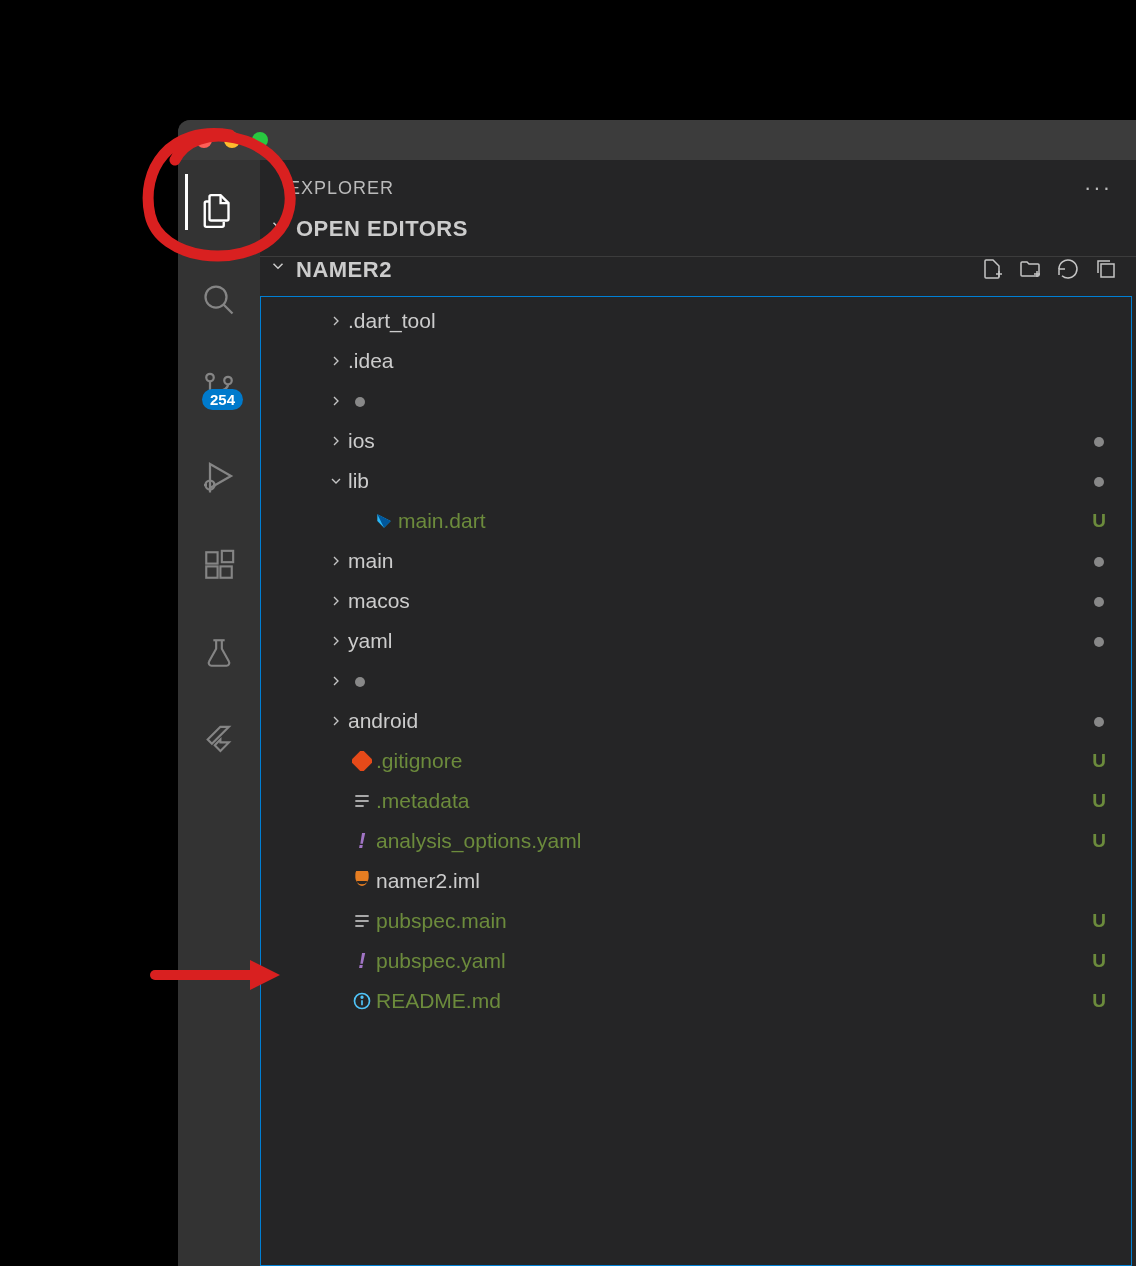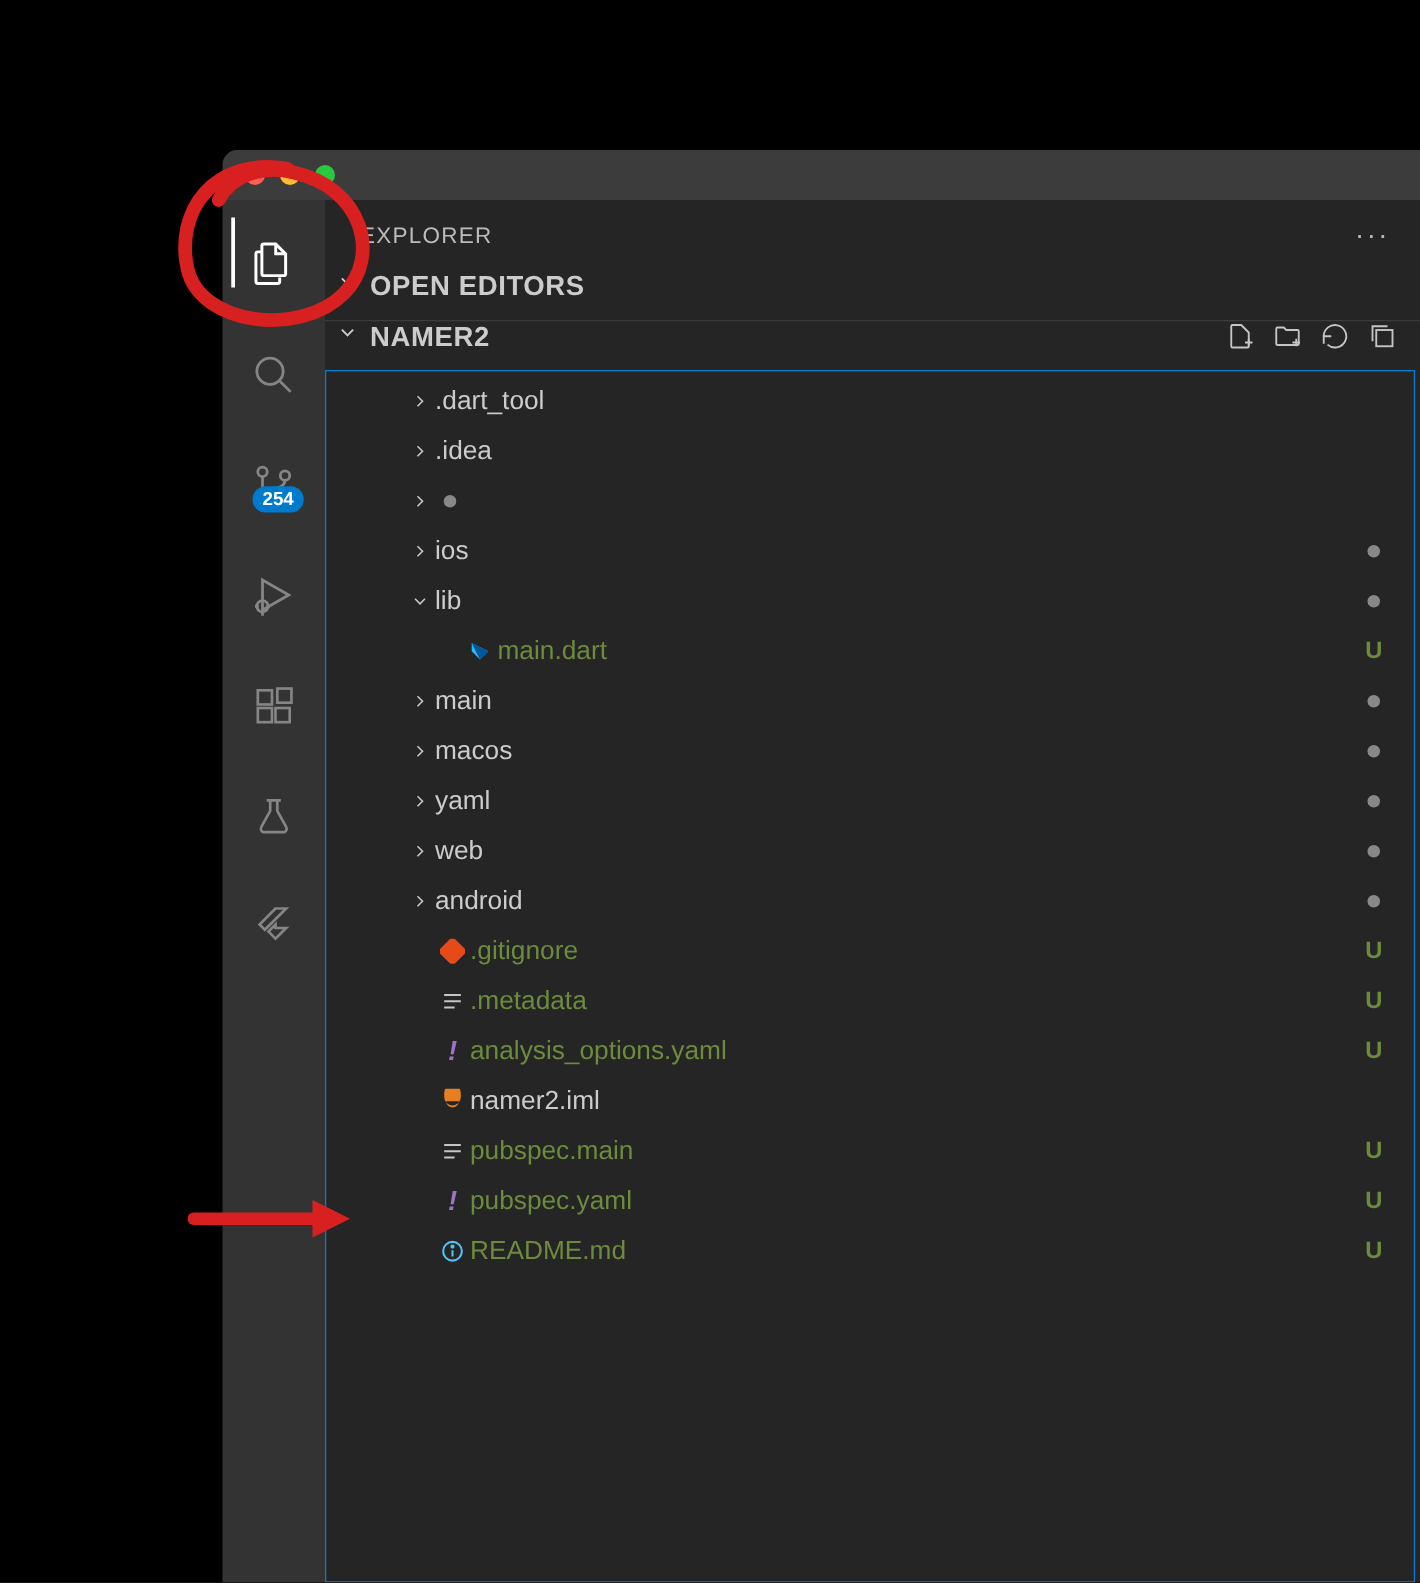--- a/index.html
+++ b/index.html
@@ -364,21 +364,20 @@
             <span class="label">yaml</span>
             <span class="status"><span class="dot"></span></span>
           </div>
           <div class="tree-row">
             <span class="indent" style="width: 20px;"></span>
             <span class="twisty">
               <svg width="16" height="16" viewBox="0 0 24 24" fill="none" stroke="#c5c5c5" stroke-width="2">
                 <polyline points="9 6 15 12 9 18"></polyline>
               </svg>
             </span>
-            <span class="label">web</span>
             <span class="status"><span class="dot"></span></span>
           </div>
           <div class="tree-row">
             <span class="indent" style="width: 20px;"></span>
             <span class="twisty">
               <svg width="16" height="16" viewBox="0 0 24 24" fill="none" stroke="#c5c5c5" stroke-width="2">
                 <polyline points="9 6 15 12 9 18"></polyline>
               </svg>
             </span>
             <span class="label">android</span>

